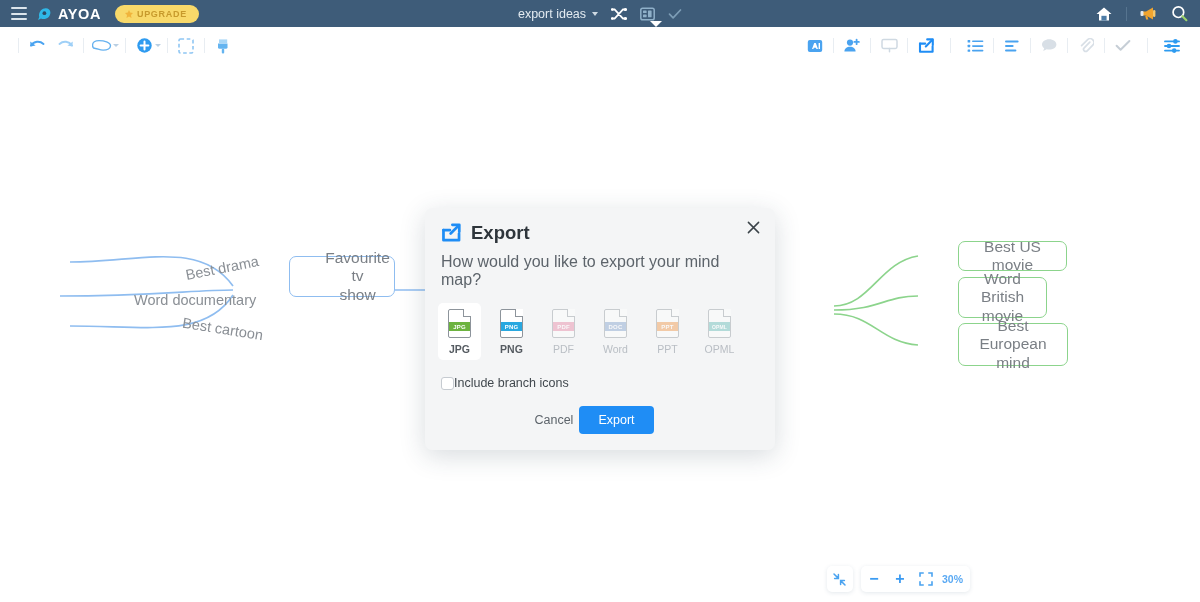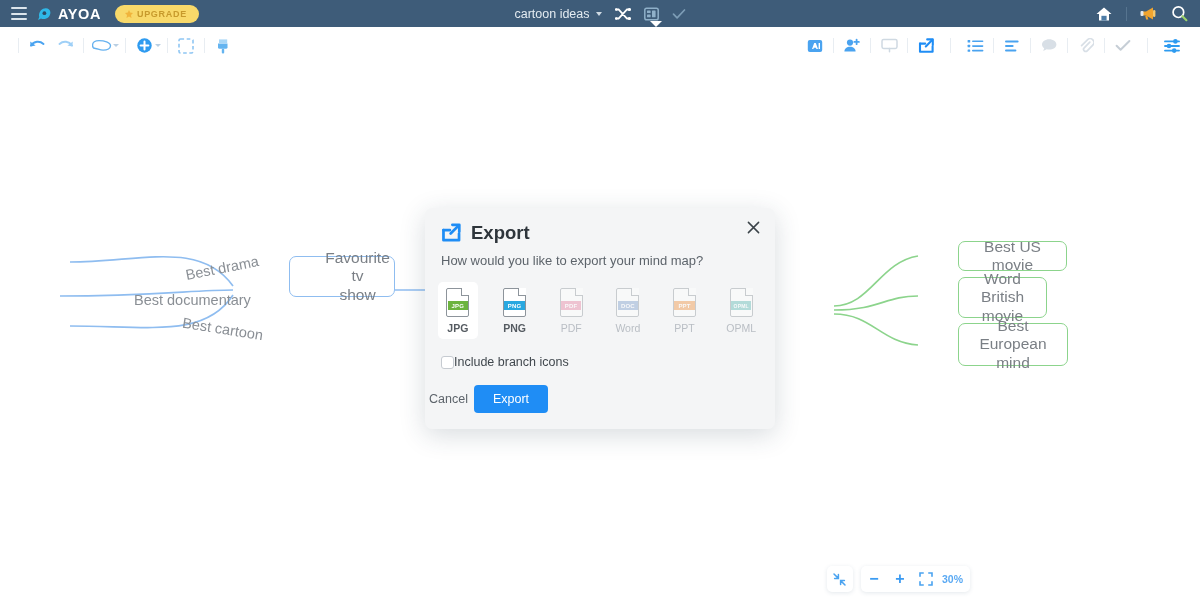--- a/index.html
+++ b/index.html
@@ -215,28 +215,28 @@
     position: absolute;
     right: 13px;
     top: 10px;
     width: 18px; height: 18px;
     cursor: pointer;
     display: flex;
     align-items: center;
     justify-content: center;
   }
   .dlg-sub {
-    font-size: 13px;
+    font-size: 16px;
     color: #5d646b;
     padding: 9px 16px 0 16px;
   }
   .fmt-strip {
     display: flex;
     margin: 14px 13px 0 13px;
-    gap: 16px;
+    gap: 8px;
   }
   .fmt-item {
     width: 43px;
     padding: 6px 0 5px 0;
     display: flex;
     flex-direction: column;
     align-items: center;
     gap: 5px;
     border-radius: 5px;
     cursor: pointer;
@@ -291,21 +291,21 @@
     width: 13px; height: 13px;
     border: 1.4px solid #c6cbd1;
     border-radius: 3px;
     background: #ffffff;
     box-sizing: border-box;
   }
   .chk-label { font-size: 12.5px; color: #41484e; }
   .dlg-actions {
     display: flex;
     align-items: center;
-    justify-content: flex-start;
+    justify-content: center;
     gap: 2px;
     padding: 16px 16px 16px 0;
   }
   .btn-cancel {
     font-size: 12.5px;
     color: #5d646b;
     cursor: pointer;
     padding: 6px 4px;
   }
   .btn-export {
@@ -374,21 +374,21 @@
       <div class="upgrade-pill">
         <svg width="8" height="8" viewBox="0 0 8 8">
           <path d="M4 0l1.2 2.6L8 3l-2 2 .5 3L4 6.6 1.5 8 2 5 0 3l2.8-.4z" fill="#f0b43c"></path>
         </svg>
         <span>UPGRADE</span>
       </div>
     </div>
 
     <div class="topbar-center">
       <div class="doc-title">
-        <span>cartoon ideas</span>
+        <span>export ideas</span>
         <span class="caret-down"></span>
       </div>
       <div class="center-icon">
         <svg width="16" height="14" viewBox="0 0 16 14">
           <path d="M1 2.5h2.6L12 11.5h3M1 11.5h2.6L12 2.5h3" stroke="#ffffff" stroke-width="1.8" fill="none" stroke-linecap="round"></path>
           <circle cx="14.4" cy="2.5" r="1.6" fill="#ffffff"></circle>
           <circle cx="14.4" cy="11.5" r="1.6" fill="#ffffff"></circle>
           <circle cx="1.2" cy="2.5" r="1.3" fill="#ffffff"></circle>
           <circle cx="1.2" cy="11.5" r="1.3" fill="#ffffff"></circle>
         </svg>
@@ -573,21 +573,21 @@
       <path d="M395 226 C470 226 520 226 560 226" stroke="#8fbdf0" stroke-width="1.7" fill="none"></path>
 
       <path d="M834 242 C870 242 880 198 918 192" stroke="#8cd48c" stroke-width="1.7" fill="none"></path>
       <path d="M834 246 C880 246 885 232 918 232" stroke="#8cd48c" stroke-width="1.7" fill="none"></path>
       <path d="M834 250 C872 250 880 278 918 281" stroke="#8cd48c" stroke-width="1.7" fill="none"></path>
 
       <path d="M700 246 C730 246 740 246 760 246" stroke="#8cd48c" stroke-width="1.7" fill="none"></path>
     </svg>
 
     <div class="branch-label" style="left:185px; top:196px; transform:rotate(-11deg);">Best drama</div>
-    <div class="branch-label" style="left:134px; top:228px;">Best documentary</div>
+    <div class="branch-label" style="left:134px; top:228px;">Word documentary</div>
     <div class="branch-label" style="left:182px; top:257px; transform:rotate(9deg);">Best cartoon</div>
 
     <div class="node node-blue" style="left:289px; top:192px; width:106px; height:41px; white-space:pre-line;padding-left:39px;">Favourite tv
 show</div>
 
 
     <div class="node node-green" style="left:918px; top:177px; width:109px; height:30px;">Best US movie</div>
 
     <div class="node node-green" style="left:918px; top:213px; width:89px; height:41px; white-space:pre-line;">Word British
 movie</div>

